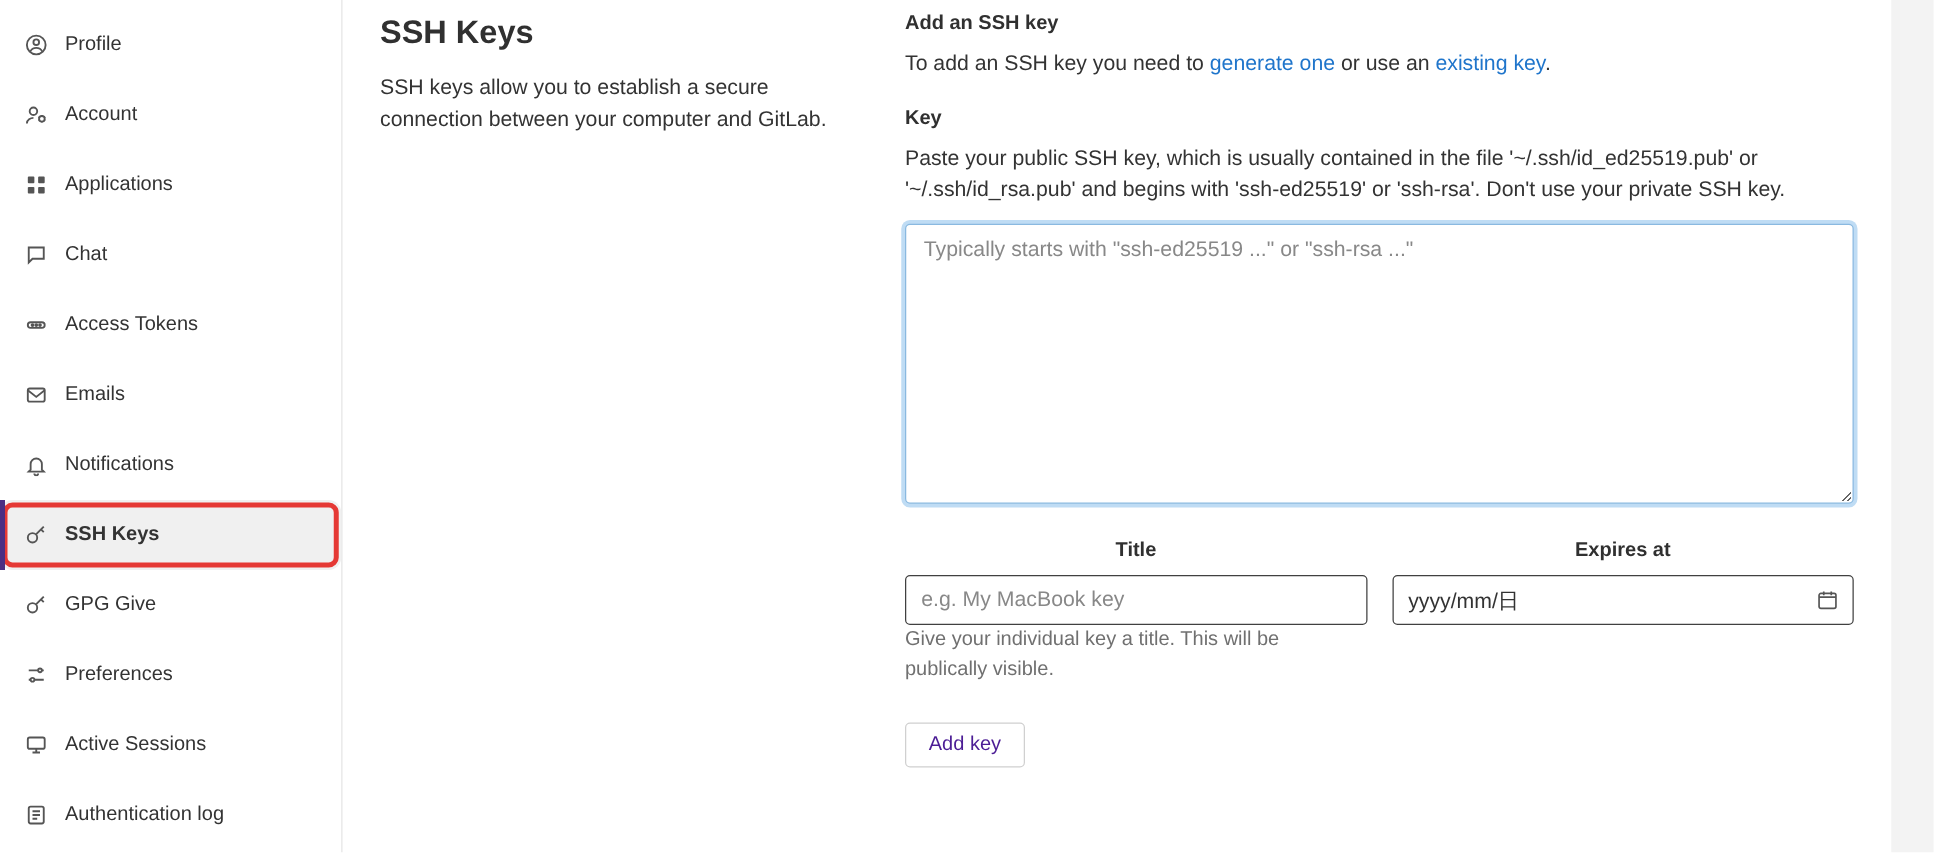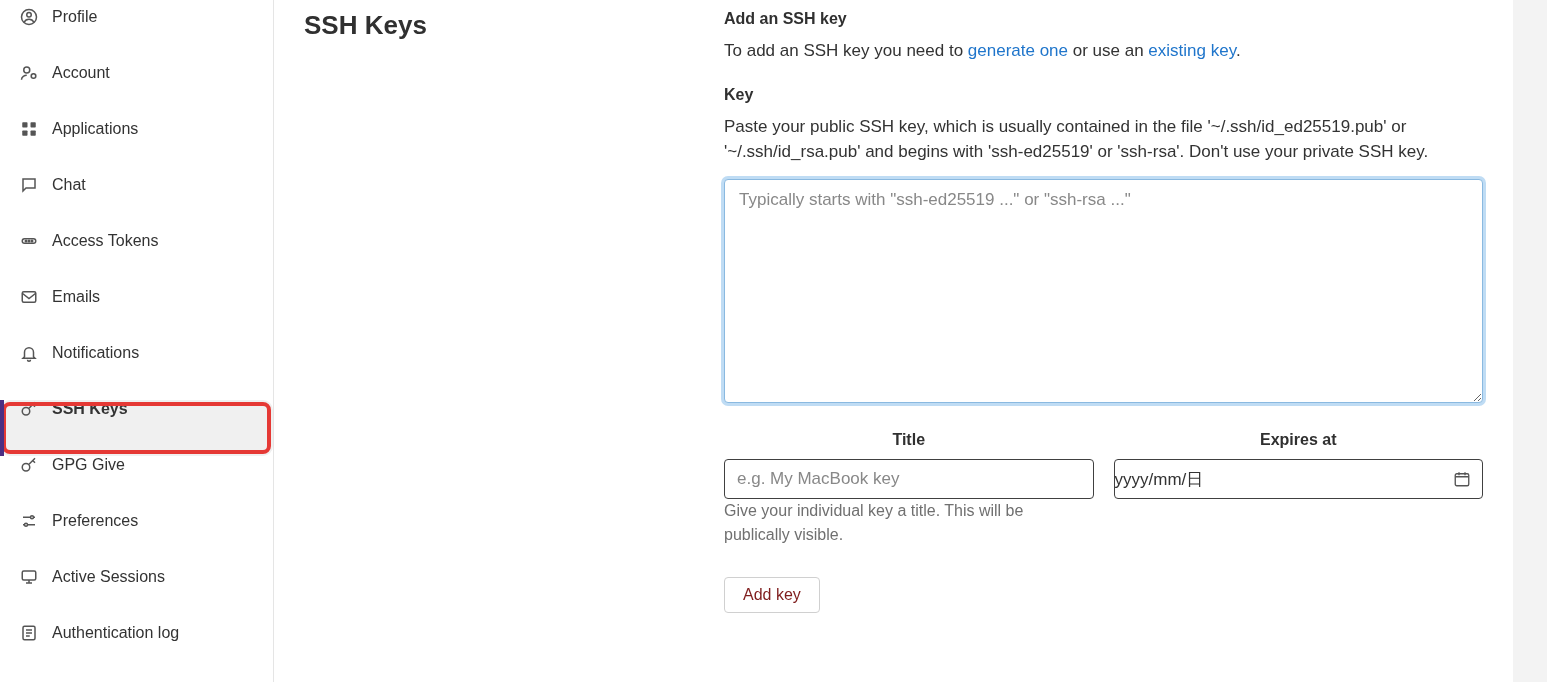--- a/index.html
+++ b/index.html
@@ -14,21 +14,21 @@
   }
   
   .sidebar {
     width: 274px;
     border-right: 1px solid #e5e5e5;
     padding-top: 8px;
     flex-shrink: 0;
   }
   .sidebar-item {
     display: flex;
-    align-items: flex-start;
+    align-items: center;
     gap: 14px;
     padding: 0 20px;
     height: 56px;
     font-size: 16px;
     color: #333;
     cursor: pointer;
     position: relative;
   }
   .sidebar-item.active {
     background: #f0f0f0;
@@ -120,27 +120,27 @@
     font-family:Liberation Sans, sans-serif;
     color:#333;
   }
   .text-input::placeholder{color:#888;}
   .date-wrap { position:relative; }
   .date-wrap .cal-icon {
     position:absolute; right:12px; top:50%; transform:translateY(-50%);
     width:18px;height:18px; color:#555; pointer-events:none;
   }
   .date-wrap .cal-icon svg{width:18px;height:18px;stroke:#555;fill:none;stroke-width:1.8;}
-  .date-text{color:#333;font-size:17px;line-height:40px;padding-left:0;}
+  .date-text{color:#333;font-size:17px;line-height:40px;padding-left:12px;}
   .help-text{font-size:16px;color:#707070;line-height:1.5;}
   .add-key-btn{
     margin-top:30px;
     padding:8px 18px;
     font-size:16px;
-    color:#7f1d1d;
+    color:#4c1d95;
     background:#fff;
     border:1px solid #d0d0d0;
     border-radius:4px;
     cursor:pointer;
   }
   .rpad{width:34px;background:#f3f3f3;flex-shrink:0;}
 </style>
 </head>
 <body>
 
@@ -258,20 +258,21 @@
           <path d="M8 8h8M8 12h8M8 16h5"></path>
         </svg>
       </span>
     <span>Authentication log</span>
   </div>
 </nav>
 
 <div class="content">
   <div class="left-col">
     <h1>SSH Keys</h1>
+    <p>SSH keys allow you to establish a secure connection between your computer and GitLab.</p>
   </div>
   <div class="right-col">
     <div class="section-title">Add an SSH key</div>
     <p class="section-text">
       <span>To add an SSH key you need to </span><a href="#">generate one</a><span> or use an </span><a href="#">existing key</a><span>.</span>
     </p>
 
     <div class="section-title">Key</div>
     <p class="section-text" style="margin-bottom:14px">Paste your public SSH key, which is usually contained in the file '~/.ssh/id_ed25519.pub' or '~/.ssh/id_rsa.pub' and begins with 'ssh-ed25519' or 'ssh-rsa'. Don't use your private SSH key.</p>
     <textarea class="key-input" placeholder="Typically starts with &quot;ssh-ed25519 ...&quot; or &quot;ssh-rsa ...&quot;" style=""></textarea>

